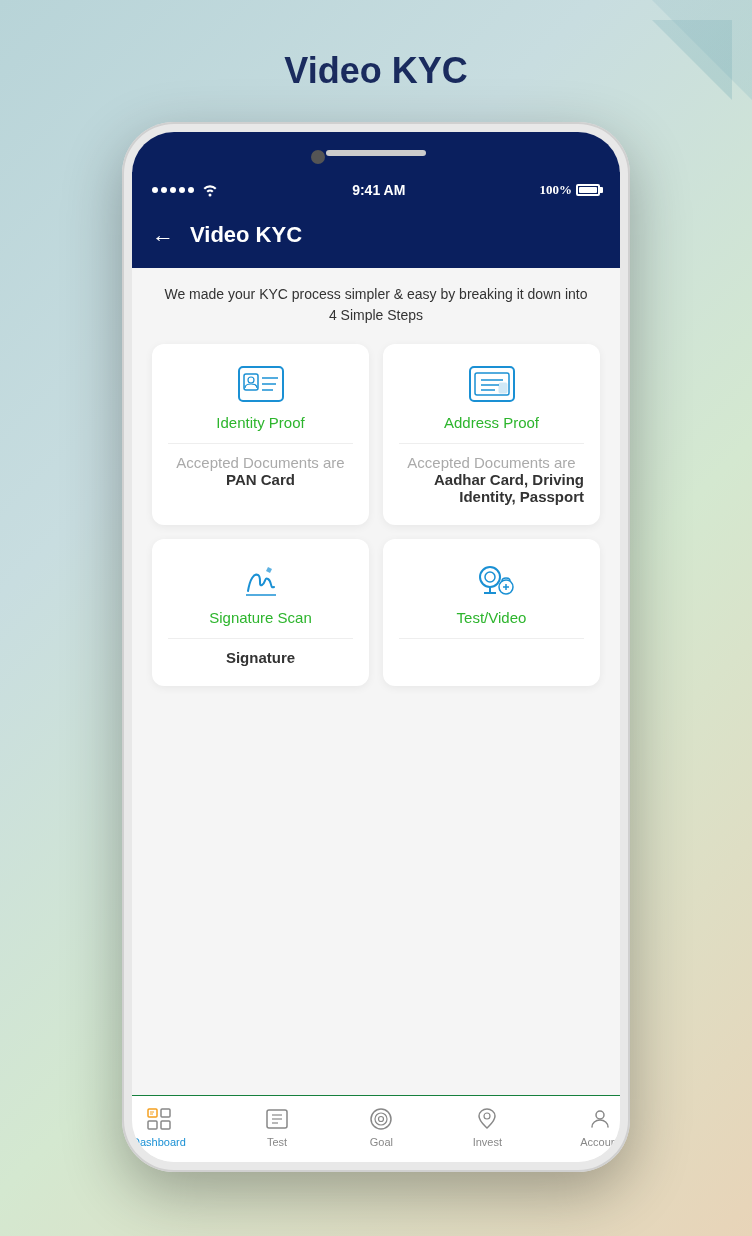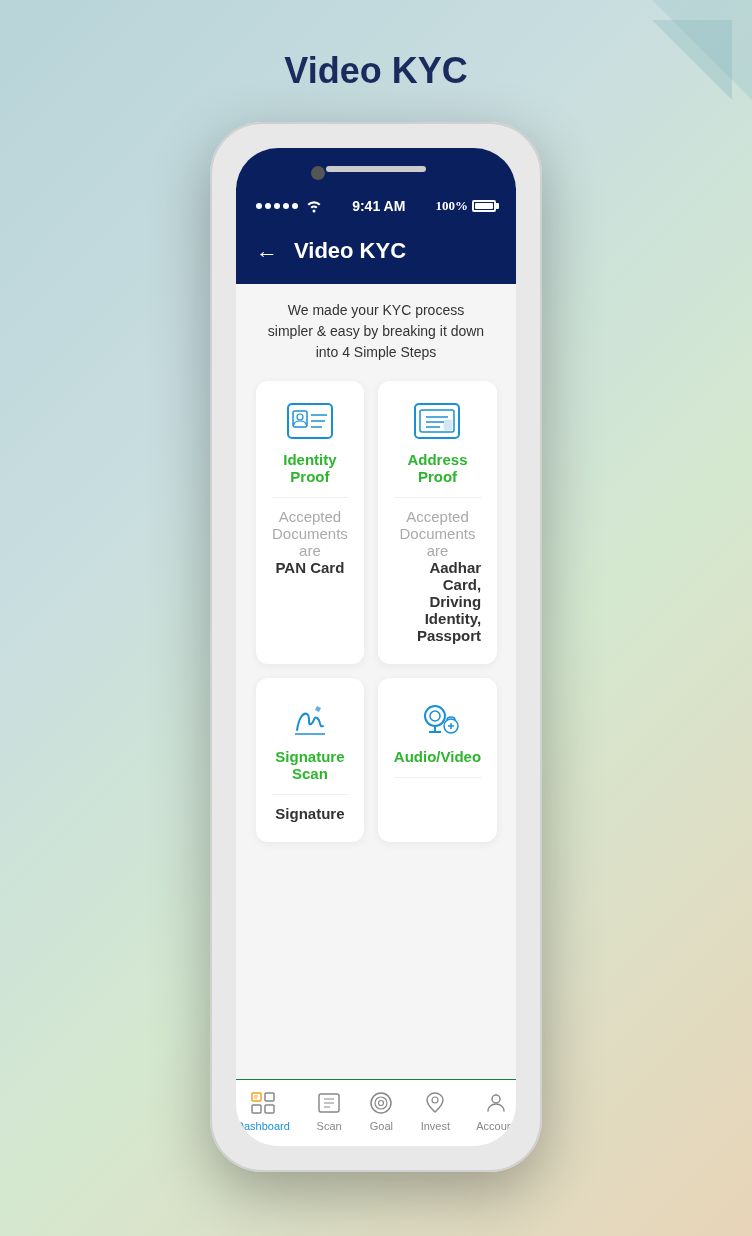--- a/index.html
+++ b/index.html
@@ -37,25 +37,25 @@
       font-size: 36px;
       font-weight: 700;
       color: #1a2b5e;
       margin-top: 50px;
       margin-bottom: 30px;
       z-index: 1;
     }
 
     
     .phone-frame {
-      width: 332px;
+      width: 508px;
       height: 1050px;
       background: #e8e8e8;
       border-radius: 52px;
-      padding: 26px;
+      padding: 10px;
       box-shadow: 0 20px 60px rgba(0,0,0,0.3), inset 0 0 0 2px #d0d0d0;
       position: relative;
       z-index: 1;
     }
 
     .phone-inner {
       width: 100%;
       height: 100%;
       background: #fff;
       border-radius: 42px;
@@ -261,21 +261,21 @@
       height: 40px;
       display: flex;
       align-items: center;
       justify-content: center;
       margin-bottom: 10px;
     }
 
     .card-title {
       color: #2db52d;
       font-size: 15px;
-      font-weight: 700;
+      font-weight: 400;
       margin-bottom: 12px;
       text-align: center;
     }
 
     .card-divider {
       width: 100%;
       height: 1px;
       background: #eee;
       margin-bottom: 10px;
     }
@@ -455,21 +455,21 @@
                 <circle cx="22" cy="18" r="10" stroke="#1a90d4" stroke-width="2"></circle>
                 <circle cx="22" cy="18" r="5" stroke="#1a90d4" stroke-width="1.5"></circle>
                 <line x1="22" y1="28" x2="22" y2="34" stroke="#1a90d4" stroke-width="2"></line>
                 <line x1="16" y1="34" x2="28" y2="34" stroke="#1a90d4" stroke-width="2"></line>
                 <circle cx="38" cy="28" r="7" stroke="#1a90d4" stroke-width="1.5"></circle>
                 <line x1="35" y1="28" x2="41" y2="28" stroke="#1a90d4" stroke-width="1.5"></line>
                 <line x1="38" y1="25" x2="38" y2="31" stroke="#1a90d4" stroke-width="1.5"></line>
                 <path d="M34 22 C34 18, 42 18, 42 22" stroke="#1a90d4" stroke-width="1.5" fill="none"></path>
               </svg>
             </div>
-            <div class="card-title">Audio/Video</div>
+            <div class="card-title">Test/Video</div>
             <div class="card-divider"></div>
             <div class="card-accepted-label"></div>
           </div>
 
         </div>
       </div>
 
       <div class="bottom-nav">
 
         <div class="nav-item">
@@ -488,21 +488,21 @@
 
         <div class="nav-item">
           <div class="nav-icon">
             <svg width="24" height="22" viewBox="0 0 24 22" fill="none">
               <rect x="2" y="2" width="20" height="18" rx="2" stroke="#888" stroke-width="1.5"></rect>
               <line x1="7" y1="7" x2="17" y2="7" stroke="#888" stroke-width="1.2"></line>
               <line x1="7" y1="11" x2="17" y2="11" stroke="#888" stroke-width="1.2"></line>
               <line x1="7" y1="15" x2="13" y2="15" stroke="#888" stroke-width="1.2"></line>
             </svg>
           </div>
-          <span class="nav-label">Scan</span>
+          <span class="nav-label">Test</span>
         </div>
 
         <div class="nav-item">
           <div class="nav-icon">
             <svg width="24" height="24" viewBox="0 0 24 24" fill="none">
               <circle cx="12" cy="12" r="10" stroke="#888" stroke-width="1.5"></circle>
               <circle cx="12" cy="12" r="6" stroke="#888" stroke-width="1.2"></circle>
               <circle cx="12" cy="12" r="2.5" stroke="#888" stroke-width="1.2"></circle>
             </svg>
           </div>

